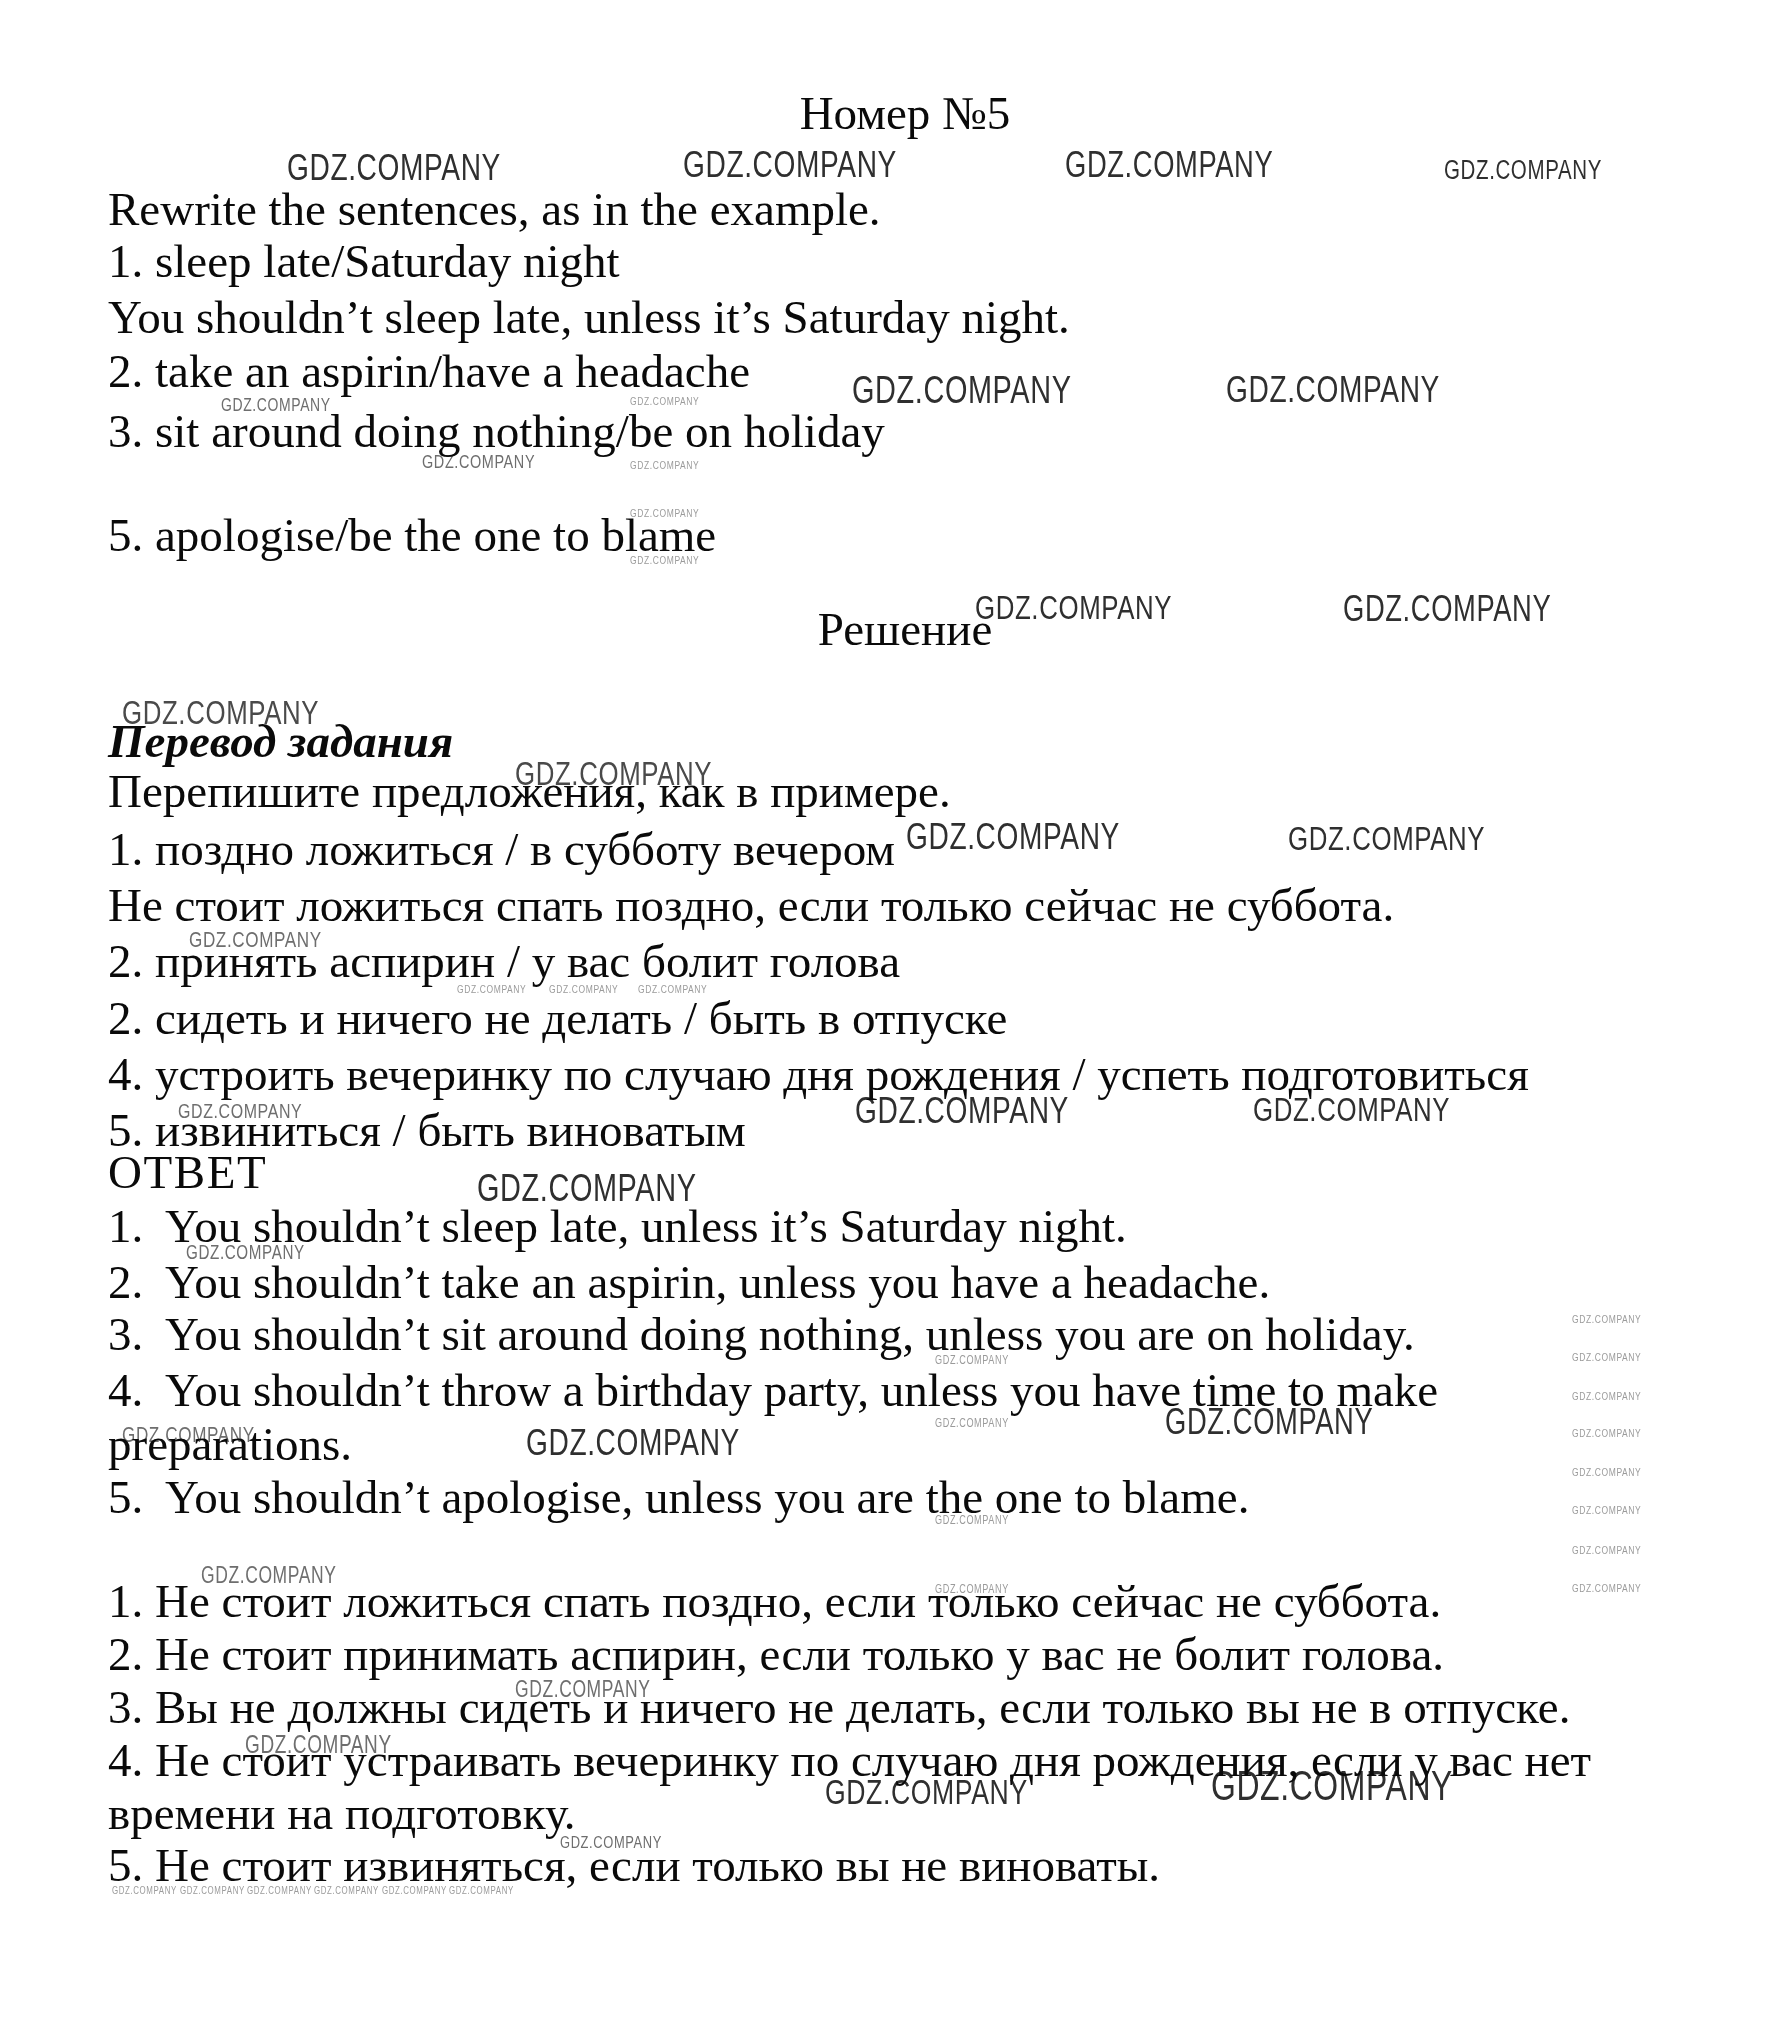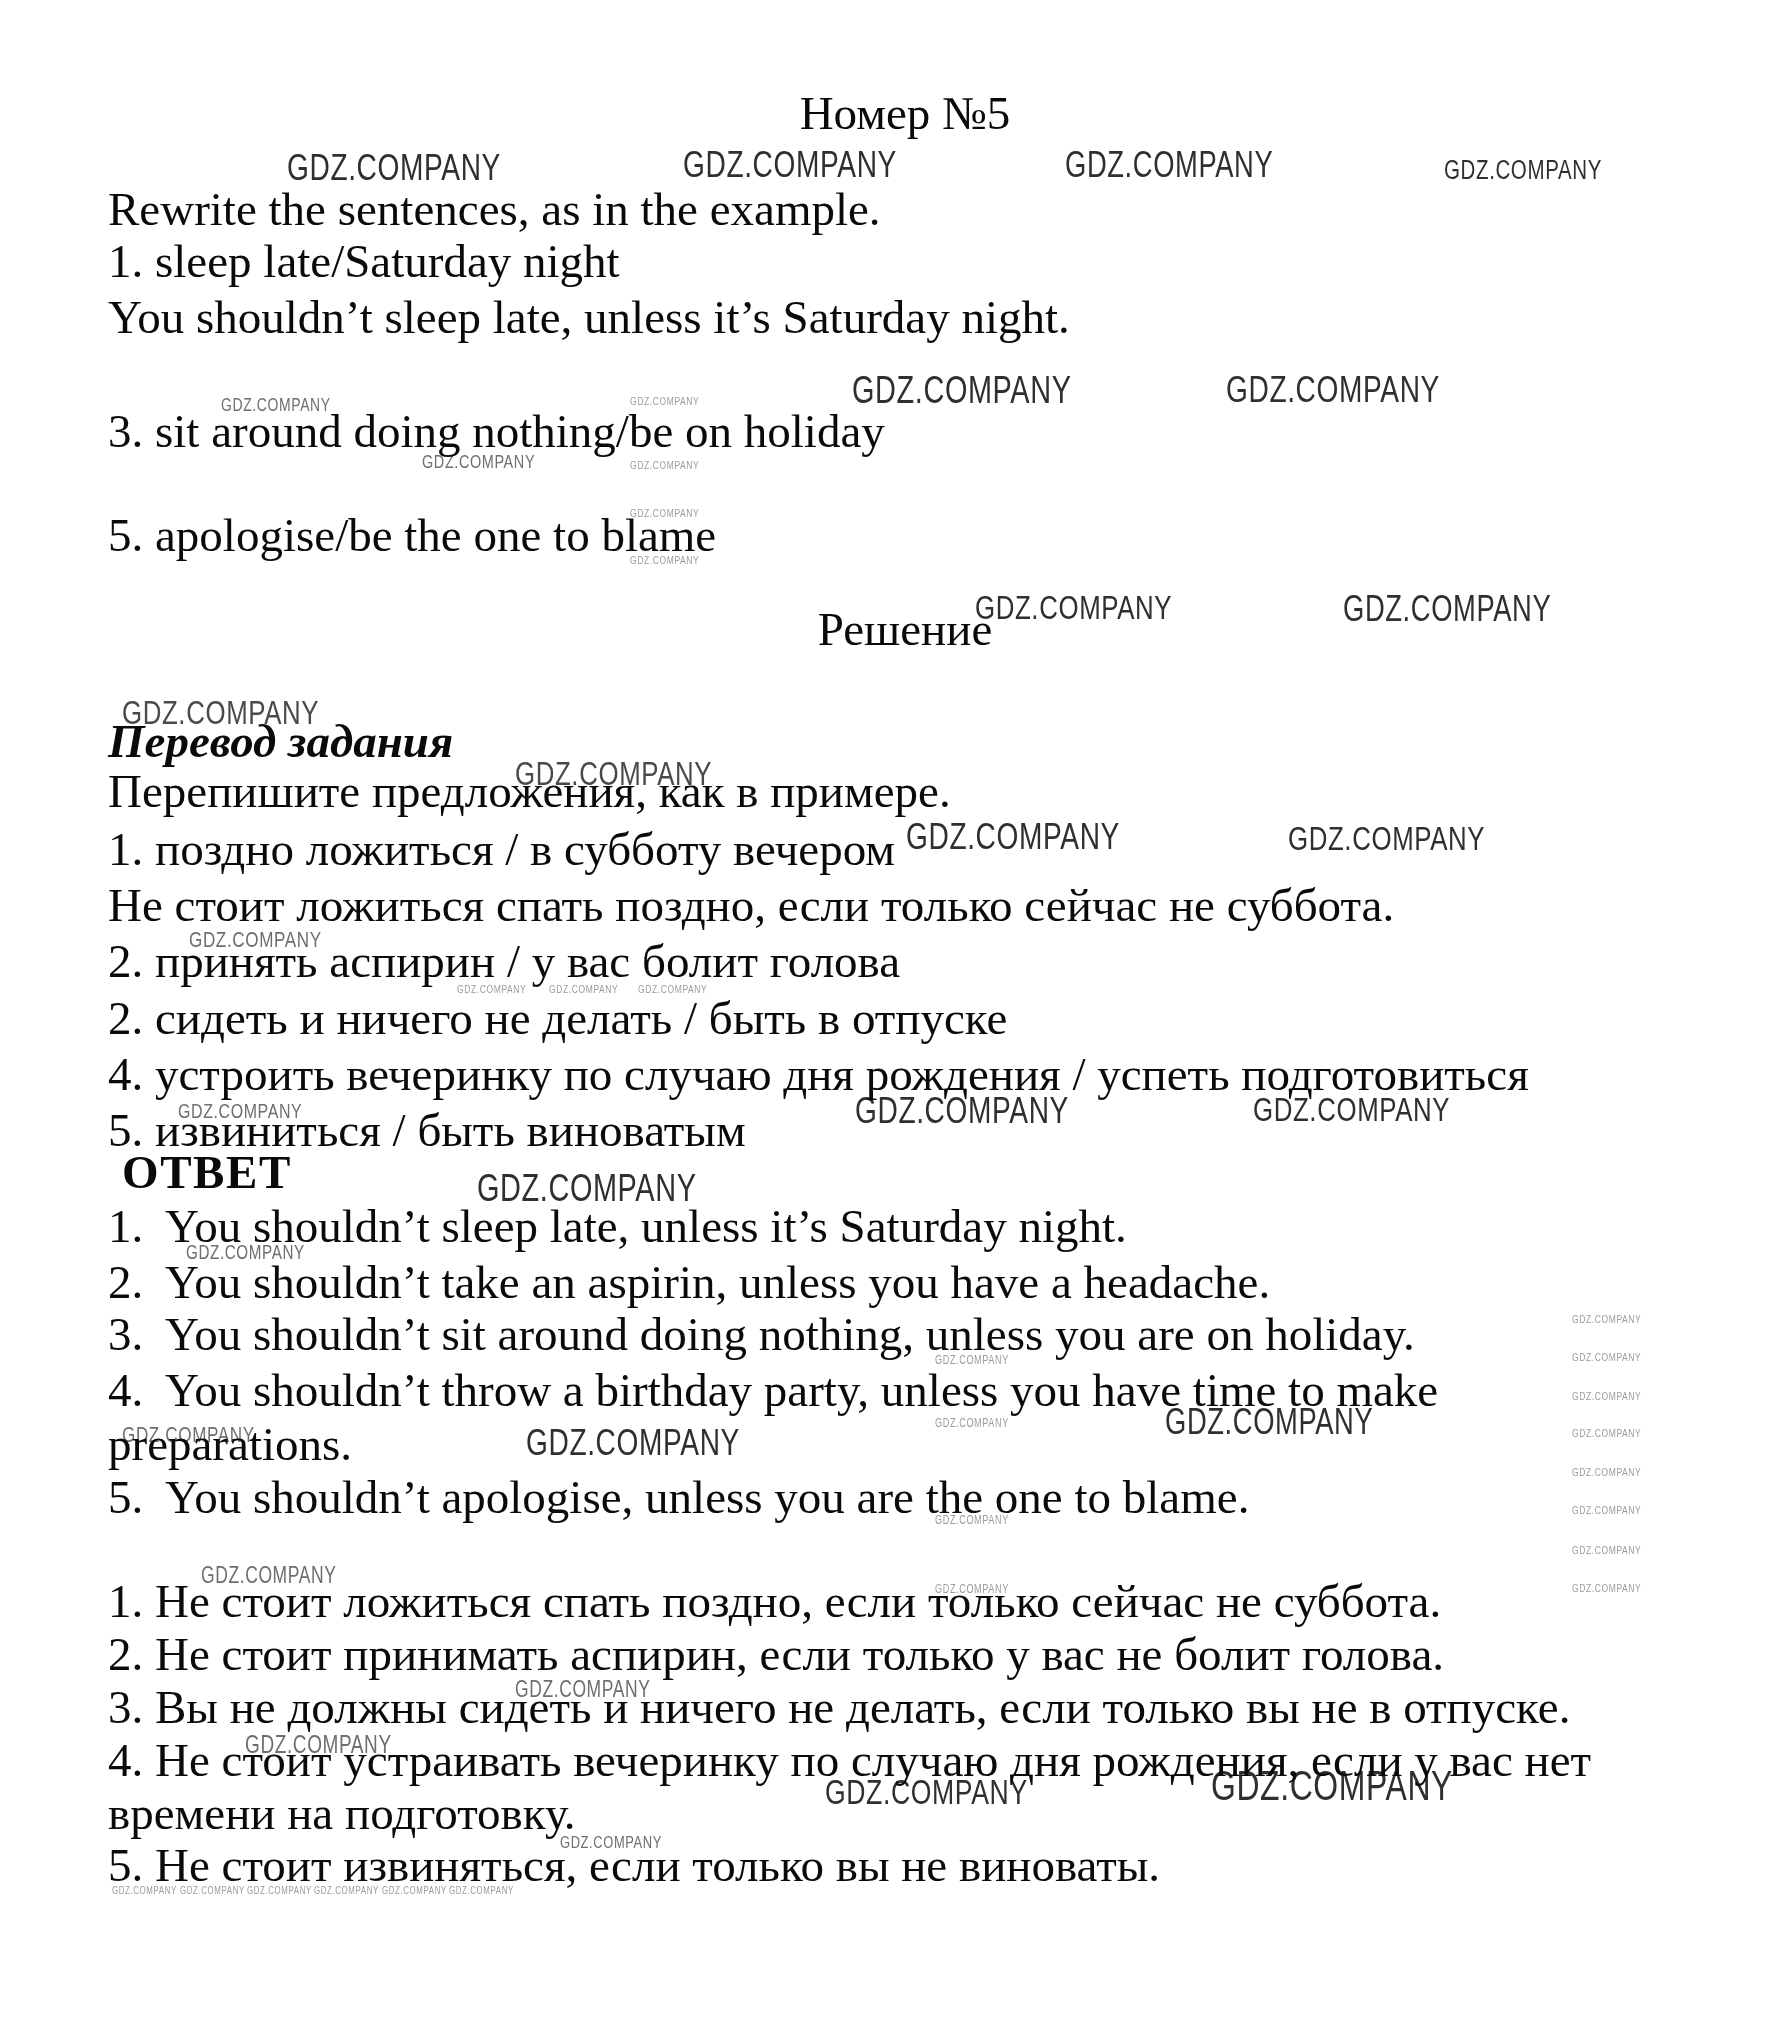--- a/index.html
+++ b/index.html
@@ -19,21 +19,21 @@
     line-height:1;
     white-space:pre;
     color:#0a0a0a;
   }
   .center{
     left:12px;
     width:1786px;
     text-align:center;
   }
   .bi{ font-weight:bold; font-style:italic; }
-  .b{ font-weight:bold; letter-spacing:1.6px;margin-left:14px; }
+  .b{ font-weight:normal; letter-spacing:1.6px; }
   .wm{
     position:absolute;
     font-family:"Liberation Sans", sans-serif;
     font-weight:400;
     letter-spacing:0.8px;
     white-space:nowrap;
     line-height:1;
     transform:scaleX(0.76);
     transform-origin:0 0;
   }
@@ -98,20 +98,21 @@
       <span class="wm" style="left: 314px; top: 1886px; font-size: 10.4px; color: rgb(155, 155, 155);">GDZ.COMPANY</span>
       <span class="wm" style="left: 382px; top: 1886px; font-size: 10.4px; color: rgb(155, 155, 155);">GDZ.COMPANY</span>
       <span class="wm" style="left: 449px; top: 1886px; font-size: 10.4px; color: rgb(155, 155, 155);">GDZ.COMPANY</span>
     </div>
 
   <div class="ln center" style="top:90px">Номер №5</div>
 
   <div class="ln" style="top:186px">Rewrite the sentences, as in the example.</div>
   <div class="ln" style="top:238px">1. sleep late/Saturday night</div>
   <div class="ln" style="top:294px">You shouldn’t sleep late, unless it’s Saturday night.</div>
+  <div class="ln" style="top:348px">2. take an aspirin/have a headache</div>
   <div class="ln" style="top:408px">3. sit around doing nothing/be on holiday</div>
   <div class="ln" style="top:512px">5. apologise/be the one to blame</div>
 
   <div class="ln center" style="top:606px">Решение</div>
 
   <div class="ln bi" style="top:718px">Перевод задания</div>
   <div class="ln" style="top:768px">Перепишите предложения, как в примере.</div>
   <div class="ln" style="top:826px">1. поздно ложиться / в субботу вечером</div>
   <div class="ln" style="top:882px">Не стоит ложиться спать поздно, если только сейчас не суббота.</div>
   <div class="ln" style="top:938px">2. принять аспирин / у вас болит голова</div>

